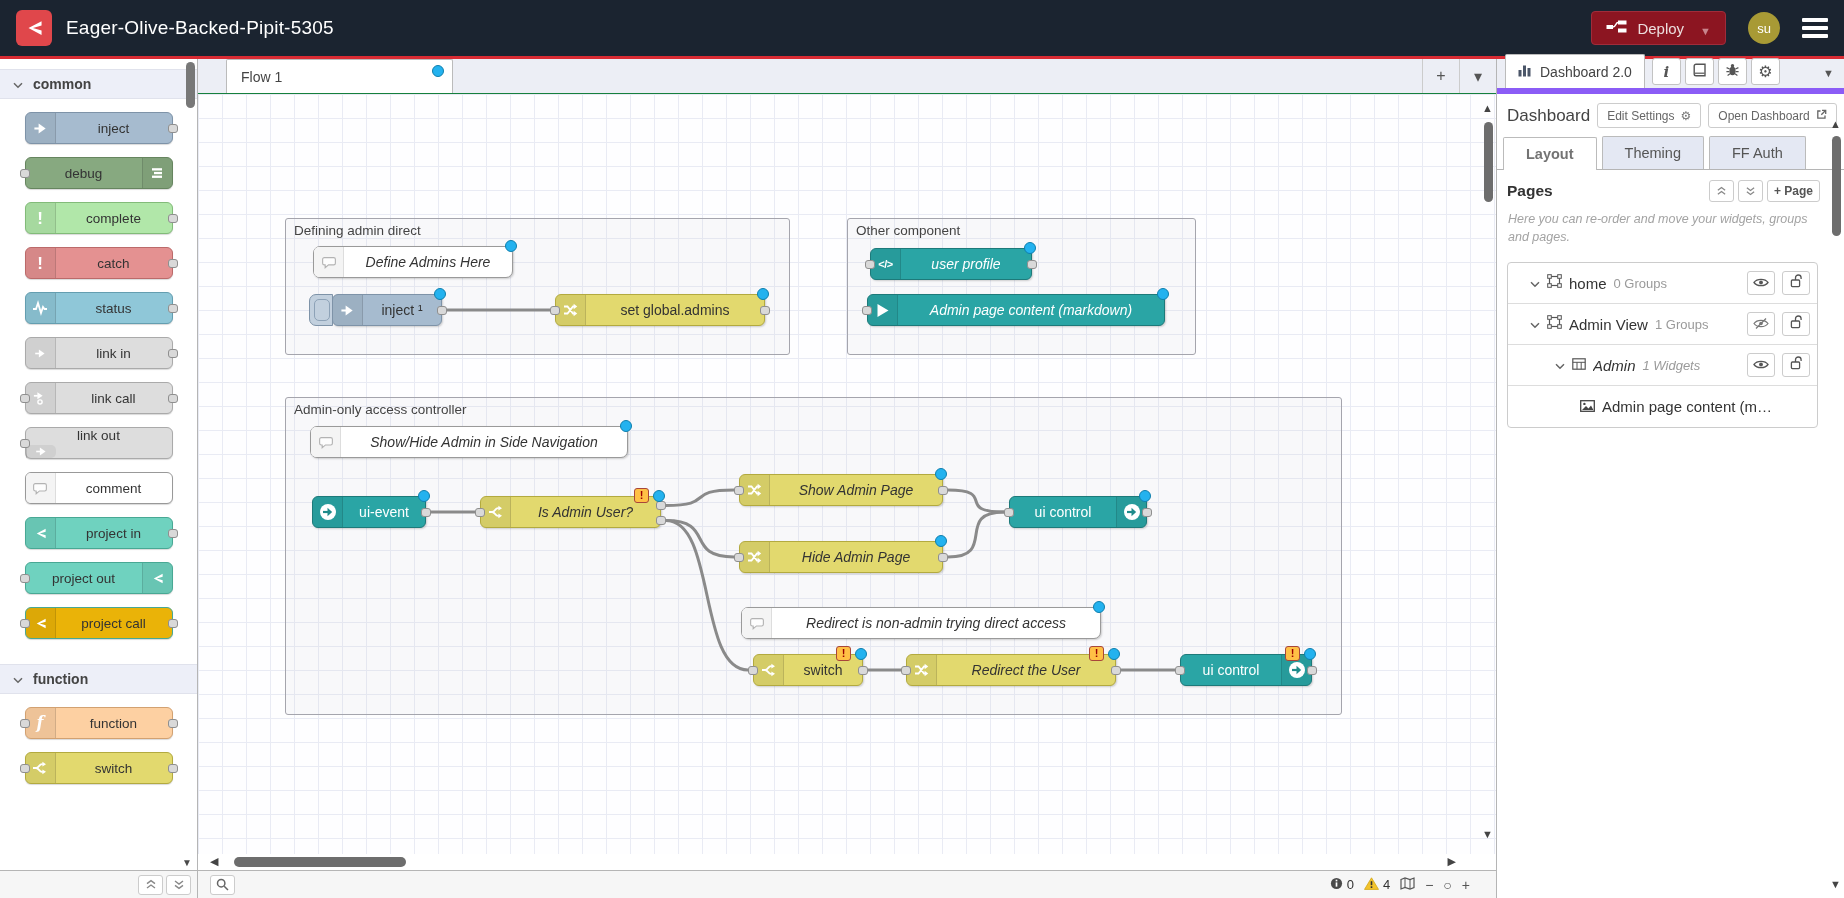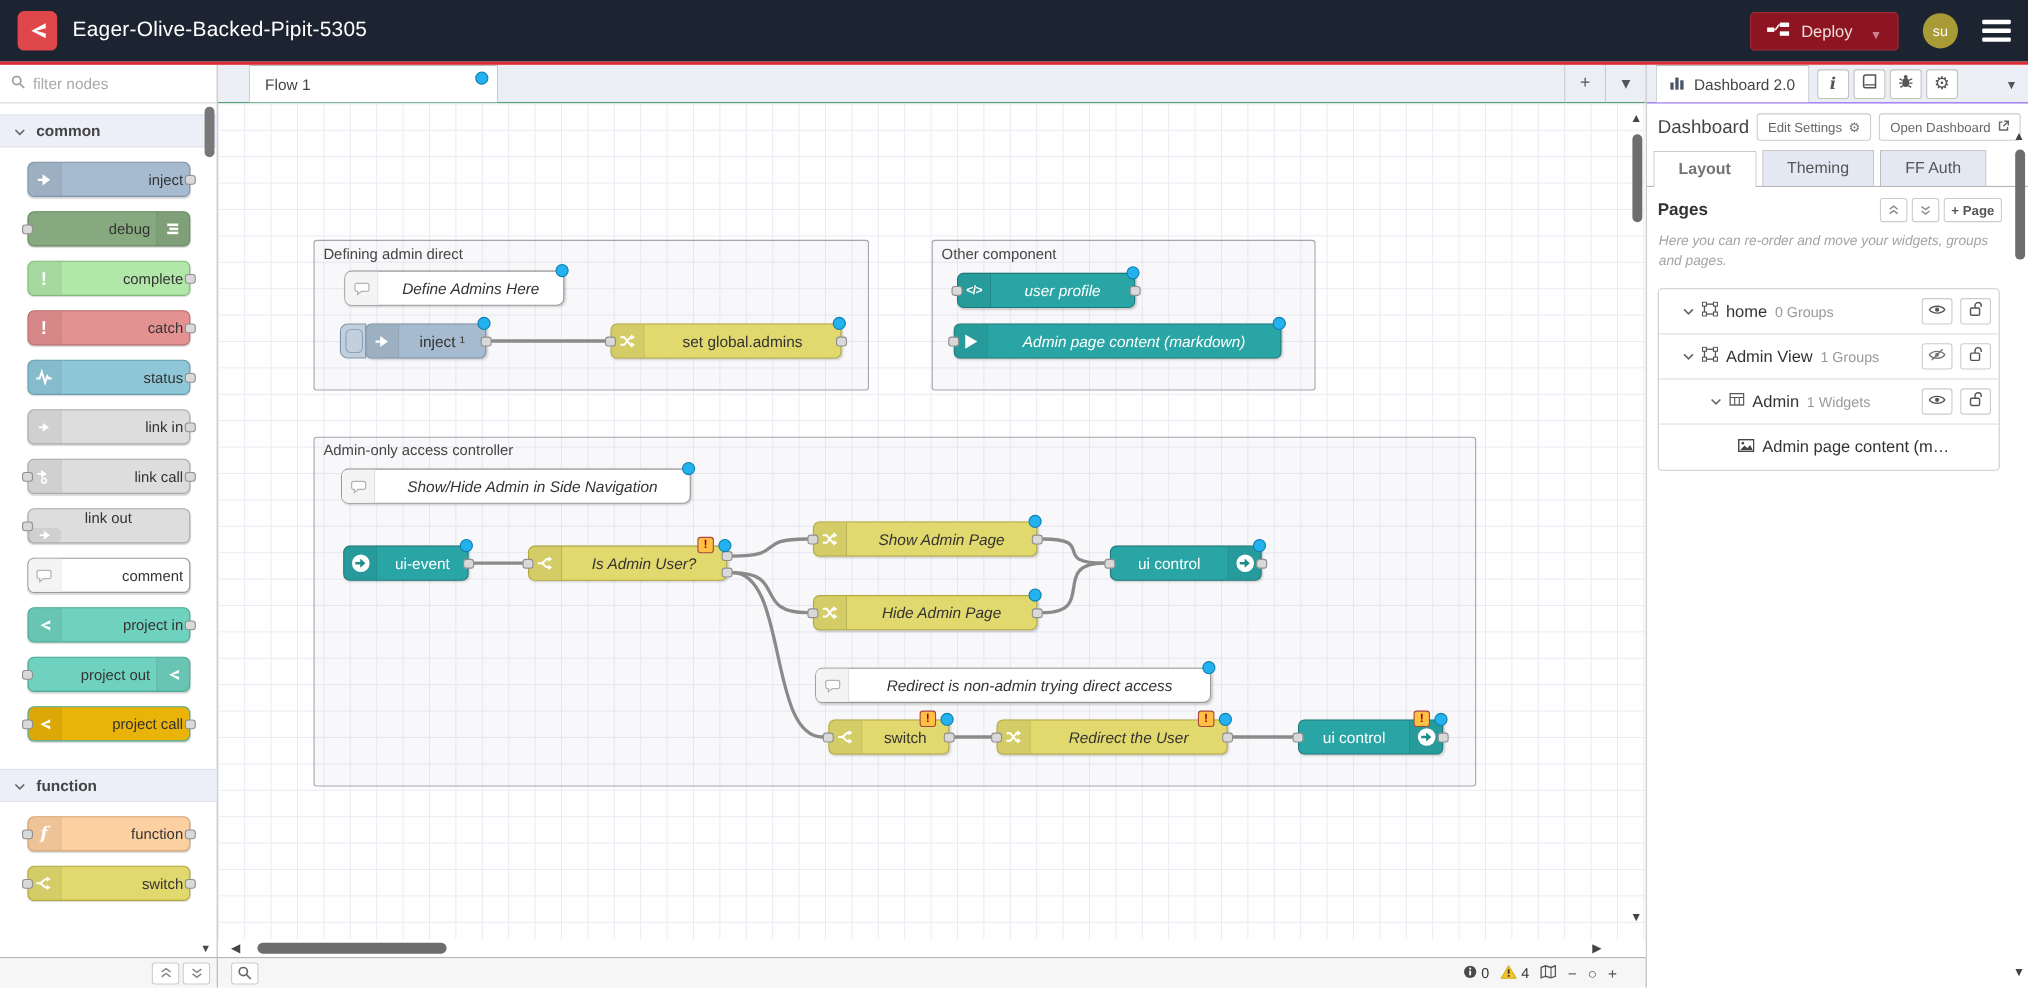--- a/index.html
+++ b/index.html
@@ -27,21 +27,21 @@
   .palette-body{flex:1;position:relative;padding-top:10px;overflow:hidden}
   .pcat-header{height:30px;background:#edeff8;border-top:1px solid #e0e2ec;border-bottom:1px solid #e0e2ec;
     display:flex;align-items:center;gap:10px;padding:0 13px;font-weight:bold;color:#444;font-size:14px}
   .pcat-body{padding:13px 0 12px}
   .pnode{position:relative;width:148px;height:32px;margin:0 auto 13px;border:1px solid #999;border-radius:6px;
     display:flex;align-items:center;font-size:13.5px;color:#333;box-shadow:0 1px 1px rgba(0,0,0,.15);cursor:grab}
   .ibox{width:30px;align-self:stretch;background:rgba(0,0,0,.06);display:flex;align-items:center;justify-content:center;flex:none}
   .ibox.left{border-right:1px solid rgba(0,0,0,.12);border-radius:5px 0 0 5px}
   .ibox.right{border-left:1px solid rgba(0,0,0,.12);border-radius:0 5px 5px 0}
   .ibox.plain{background:#f4f4f4;border-color:#ddd}
-  .plabel{flex:1;text-align:right;padding:0 5px;white-space:nowrap;overflow:hidden}
+  .plabel{flex:1;text-align:center;padding:0 5px;white-space:nowrap;overflow:hidden}
   .port{position:absolute;width:10px;height:9px;background:#d9d9d9;border:1px solid #8f8f8f;border-radius:3px;top:10.5px}
   .port.pin{left:-6px}.port.pout{right:-6px}
   .port.pout1{top:4px;right:-6px}.port.pout2{top:19px;right:-6px}
   .pal-thumb{position:absolute;top:3px;right:2px;width:9px;height:46px;background:#787878;border-radius:5px}
   .pal-down{position:absolute;bottom:2px;right:5px;color:#4a4a4a;font-size:10px}
   
   .canvas-col{flex:1;display:flex;flex-direction:column;min-width:0}
   .tabbar{height:35px;background:#eceef5;border-bottom:1px solid #15803d;display:flex;align-items:flex-end}
   .flowtab{margin-left:28px;width:227px;height:34px;background:#fff;border:1px solid #bbb;border-bottom:none;
     display:flex;align-items:center;padding:0 14px;font-size:14px;color:#444;position:relative;border-radius:2px 2px 0 0}
@@ -76,21 +76,21 @@
   
   .footer{height:28px;border-top:1px solid #b5b5b5;background:#f6f6f6;display:flex}
   .f-pal{width:198px;border-right:1px solid #b5b5b5;display:flex;align-items:center;justify-content:flex-end;gap:3px;padding-right:6px;flex:none}
   .fbtn{width:25px;height:20px;border:1px solid #ccc;background:#fff;border-radius:3px;display:flex;align-items:center;justify-content:center;cursor:pointer}
   .f-canvas{flex:1;display:flex;align-items:center;padding:0 12px}
   .f-right{margin-left:auto;display:flex;align-items:center;gap:10px;margin-right:14px;color:#333;font-size:13px}
   .f-cnt{display:flex;align-items:center;gap:4px}
   .f-ico{color:#555;font-size:14px;cursor:pointer}
   
   .sidebar{width:348px;border-left:1px solid #b5b5b5;display:flex;flex-direction:column;background:#fff;flex:none}
-  .sb-tabbar{height:35px;background:#eceef5;border-bottom:1px solid #8b5cf6;display:flex;align-items:flex-end;padding-left:8px}
+  .sb-tabbar{height:35px;background:#eceef5;border-bottom:6px solid #8b5cf6;display:flex;align-items:flex-end;padding-left:8px}
   .sb-tab{height:34px;background:#fff;border:1px solid #bbb;border-bottom:none;display:flex;align-items:center;gap:8px;
     padding:0 12px;font-size:14px;color:#444;border-radius:2px 2px 0 0}
   .sb-tools{display:flex;gap:4px;margin-left:7px;margin-bottom:3px}
   .tool-btn{width:29px;height:27px;border:1px solid #c3c3c3;background:#fff;border-radius:3px;display:flex;align-items:center;justify-content:center;cursor:pointer}
   .sb-caret{margin-left:auto;margin-right:10px;margin-bottom:9px;color:#555;font-size:11px;cursor:pointer}
   .sb-body{flex:1;position:relative;overflow:hidden}
   .db-row{display:flex;align-items:center;padding:9px 24px 8px 10px;gap:7px}
   .db-title{font-size:17px;color:#444;margin-right:auto}
   .sb-btn{height:25px;border:1px solid #ccc;background:#fff;border-radius:3px;color:#666;font-size:12px;
     display:flex;align-items:center;gap:6px;padding:0 9px;cursor:pointer;white-space:nowrap}
@@ -144,27 +144,20 @@
           <i></i>
         </div>
     </div>
   </header>
   <div class="accent"></div>
 
   <div class="main">
     <div class="left-area">
       <div class="content-row">
         <aside class="palette">
-          <div class="filter">
-            <span><svg width="13" height="13" viewBox="0 0 13 13">
-                  <circle cx="5.2" cy="5.2" r="3.7" fill="none" stroke="#9a9a9a" stroke-width="1.5"></circle>
-                  <path d="M8.2 8.2 L12 12" stroke="#9a9a9a" stroke-width="1.5"></path>
-                </svg></span>
-            <span>filter nodes</span>
-          </div>
           <div class="palette-body" id="palette-body">
 
           <div class="pcat-header">
                 <span><svg width="10" height="7" viewBox="0 0 10 7">
                     <path d="M1 1.2 L5 5.2 L9 1.2" fill="none" stroke="#666" stroke-width="1.5"></path>
                   </svg></span>
                 <span>common</span>
               </div>
               <div class="pcat-body">
                 <div class="pnode" style="background: rgb(166, 187, 207); border-color: rgb(126, 147, 168);">
@@ -701,21 +694,21 @@
                     <path d="M3 10.5 L13 0.5" stroke="#777" stroke-width="1.3"></path>
                   </svg></span>
               </span>
               <span class="t-btn">
                 <span><svg width="13" height="14" viewBox="0 0 13 14">
                     <rect x="1.4" y="6" width="8.2" height="6.6" rx="1" fill="none" stroke="#555" stroke-width="1.3"></rect>
                     <path d="M5.5 6 V3.8 A2.8 2.8 0 0 1 11.1 3.8 V5" fill="none" stroke="#555" stroke-width="1.3"></path>
                   </svg></span>
               </span>
             </div>
-            <div class="trow" style="padding-left: 47px;">
+            <div class="trow" style="padding-left: 47px; font-style: italic;">
               <span><svg width="10" height="7" viewBox="0 0 10 7">
                   <path d="M1 1.2 L5 5.2 L9 1.2" fill="none" stroke="#666" stroke-width="1.5"></path>
                 </svg></span>
               <span><svg width="14" height="12" viewBox="0 0 14 12">
                   <rect x="0.8" y="0.8" width="12.4" height="10.4" fill="none" stroke="#555" stroke-width="1.2"></rect>
                   <path d="M0.8 4.3 H13.2 M5 4.3 V11.2 M9.2 4.3 V11.2" stroke="#555" stroke-width="1"></path>
                 </svg></span>
               <span class="t-label">Admin</span>
               <span class="t-meta">1 Widgets</span>
               <span class="t-spacer"></span>

